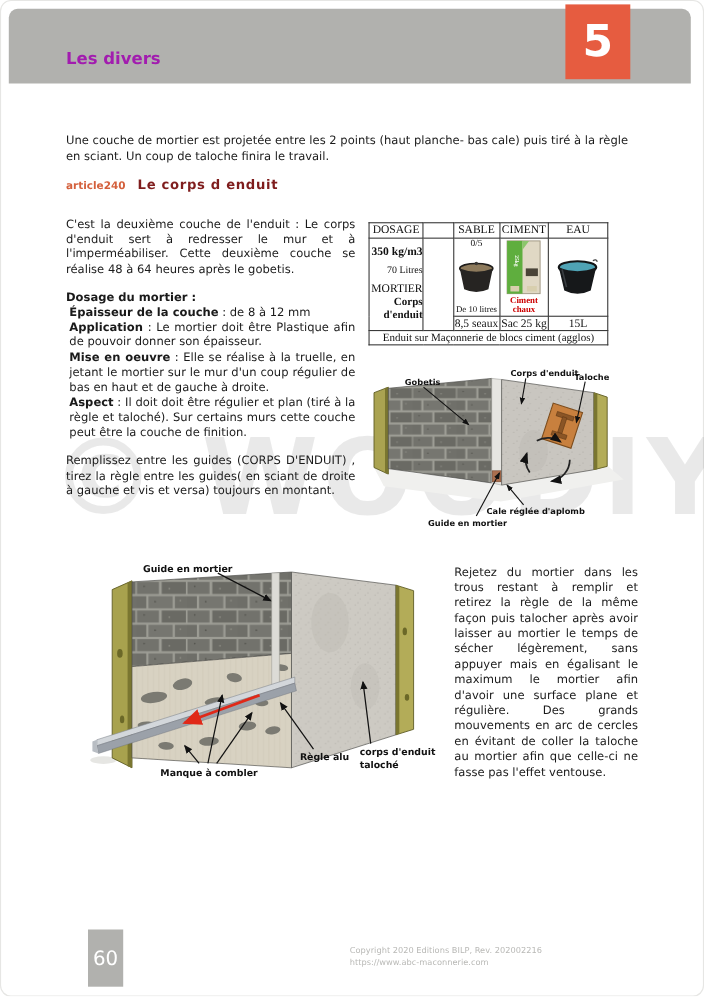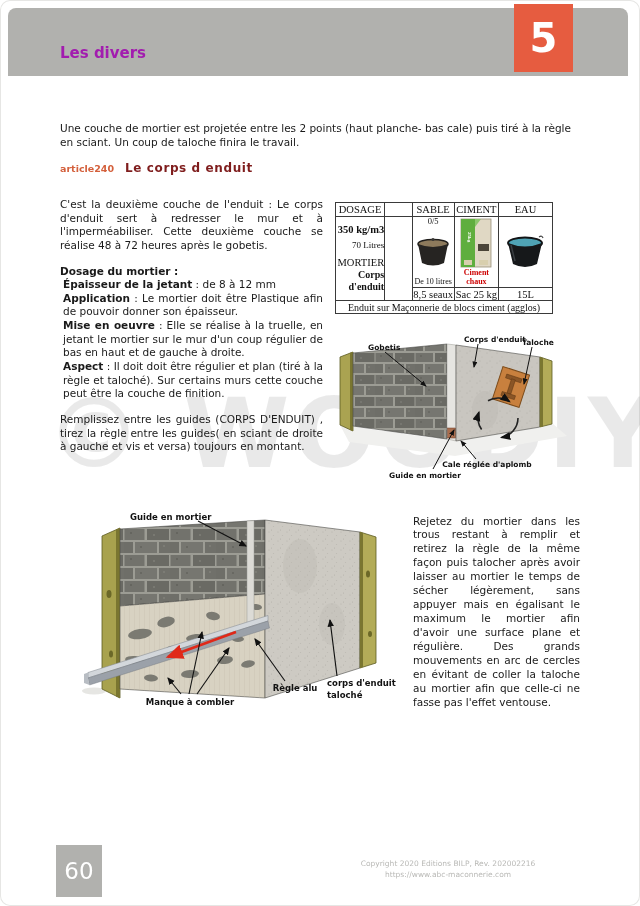--- a/index.html
+++ b/index.html
@@ -45,23 +45,23 @@
   .ciment-label{color:#cc0000;font-weight:bold;font-size:8px;line-height:1.2;}
   .caption-row td{height:12px;font-size:10px;}
   
   .rightcol{position:absolute;left:413px;top:504px;width:167px;font-size:10.5px;
             line-height:1.33;text-align:justify;}
   
   .diagram1{position:absolute;left:335px;top:330px;}
   .diagram2{position:absolute;left:78px;top:502px;}
   .dlabel{font-family:"DejaVu Sans",sans-serif;font-weight:bold;fill:#111;}
   
-  .page-num{position:absolute;left:56px;top:845px;width:46px;height:52px;background:#b1b1ae;
-            color:#fff;font-size:23px;display:flex;align-items:center;justify-content:center;}
-  .copyright{position:absolute;right:62px;top:858px;width:260px;text-align:center;
+  .page-num{position:absolute;left:80px;top:845px;width:32px;height:52px;background:#b1b1ae;
+            color:#fff;font-size:18px;display:flex;align-items:center;justify-content:center;}
+  .copyright{position:absolute;right:62px;top:858px;width:260px;text-align:left;
              font-size:7.5px;color:#b9b9b6;line-height:1.5;}
 </style>
 </head>
 <body>
 
 <div class="page">
 
   <div class="watermark">© WOODIY</div>
 
   <div class="band"></div>
@@ -71,24 +71,24 @@
   </div>
 
   <p class="intro">Une couche de mortier est projetée entre les 2 points (haut planche- bas cale) puis tiré à la règle en sciant. Un coup de taloche finira le travail.</p>
 
   <div class="article-head">
     <span class="article-tag">article240</span>
     <span class="article-title">Le corps d enduit</span>
   </div>
 
   <div class="leftcol">
-    <p>C'est la deuxième couche de l'enduit : Le corps d'enduit sert à redresser le mur et à l'imperméabiliser. Cette deuxième couche se réalise 48 à 72 heures après le gobetis.</p>
+    <p>C'est la deuxième couche de l'enduit : Le corps d'enduit sert à redresser le mur et à l'imperméabiliser. Cette deuxième couche se réalise 48 à 64 heures après le gobetis.</p>
     <div class="gap"></div>
     <p><b>Dosage du mortier :</b></p>
-    <p class="item"><b>Épaisseur de la jetant</b><span> : de 8 à 12 mm</span></p>
+    <p class="item"><b>Épaisseur de la couche</b><span> : de 8 à 12 mm</span></p>
     <p class="item"><b>Application</b><span> : Le mortier doit être Plastique afin de pouvoir donner son épaisseur.</span></p>
     <p class="item"><b>Mise en oeuvre</b><span> : Elle se réalise à la truelle, en jetant le mortier sur le mur d'un coup régulier de bas en haut et de gauche à droite.</span></p>
     <p class="item"><b>Aspect</b><span> : Il doit doit être régulier et plan (tiré à la règle et taloché). Sur certains murs cette couche peut être la couche de finition.</span></p>
     <div class="gap"></div>
     <p>Remplissez entre les guides (CORPS D'ENDUIT) , tirez la règle entre les guides( en sciant de droite à gauche et vis et versa) toujours en montant.</p>
   </div>
 
   <table class="dosage-table">
     <colgroup>
         <col style="width:50px">

